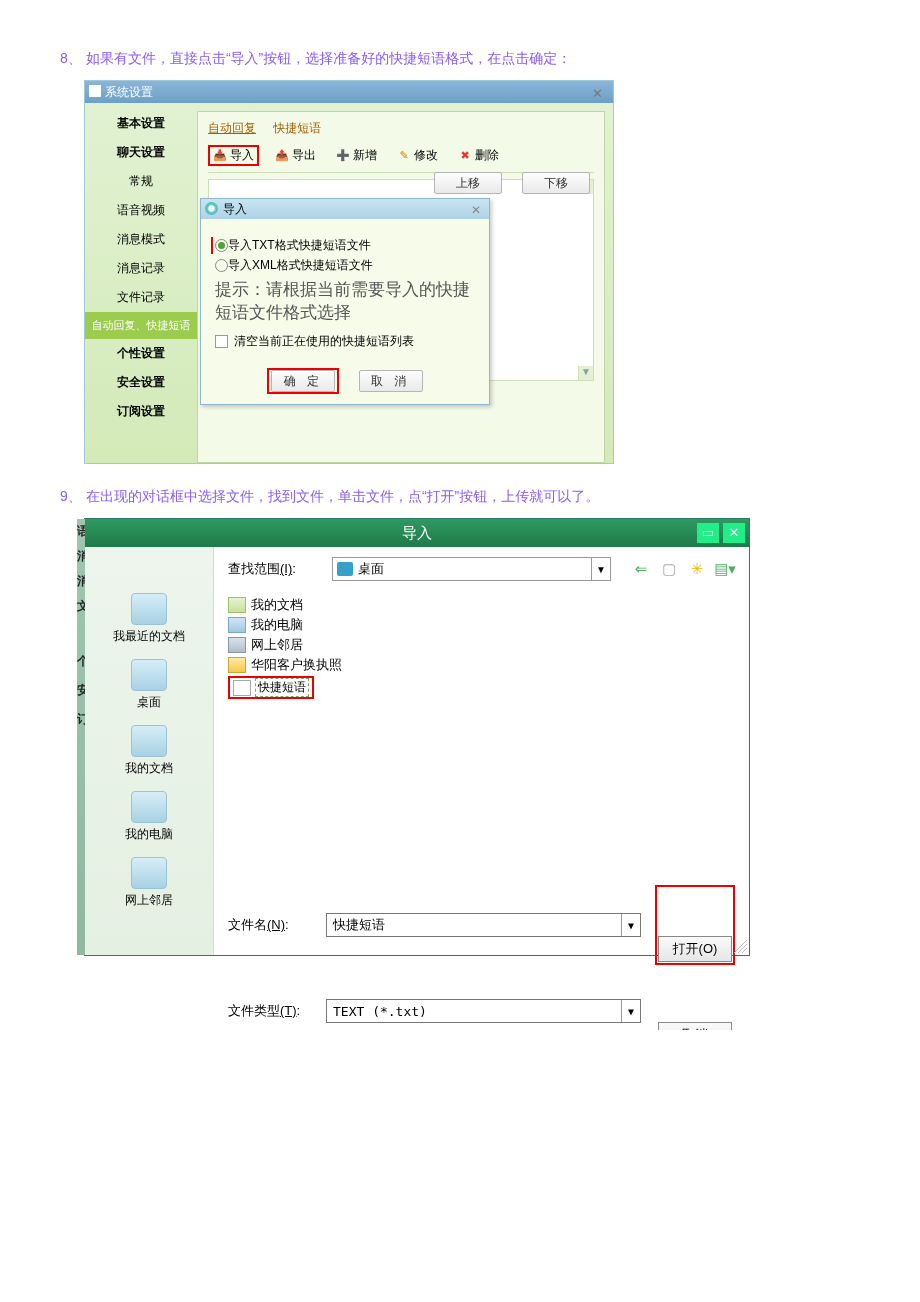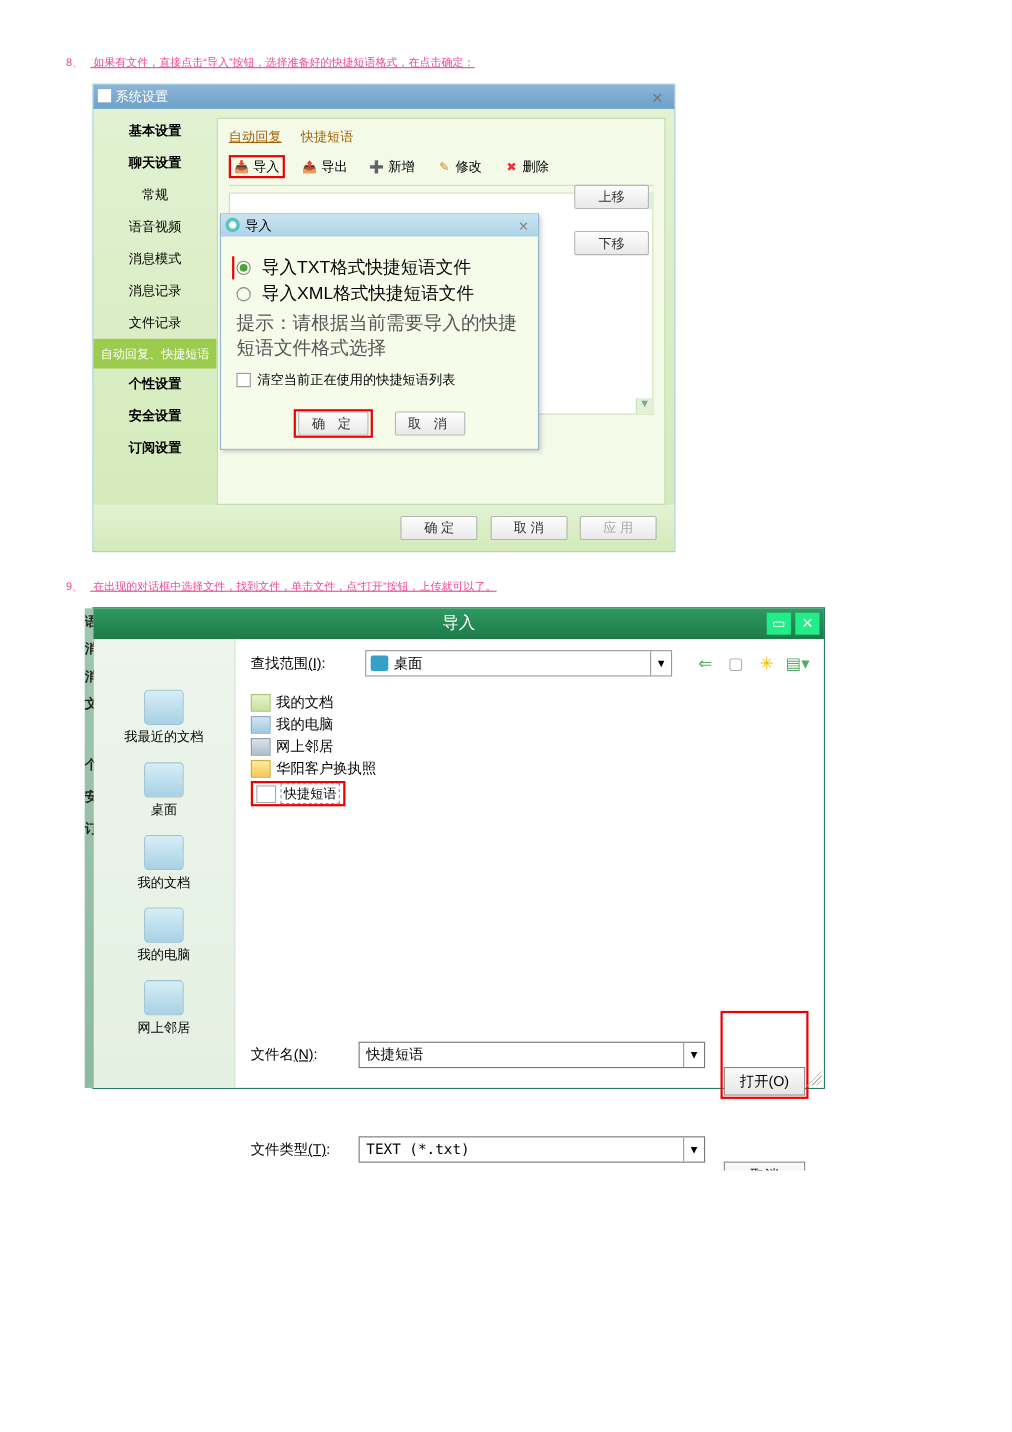--- a/index.html
+++ b/index.html
@@ -5,23 +5,22 @@
   body {
     font-family: "Microsoft YaHei", SimSun, Arial, sans-serif;
     font-size: 14px;
     background: #fff;
     margin: 0;
     padding: 50px 60px;
     width: 800px;
   }
   .step {
     margin-bottom: 12px;
-    font-size: 10px;
-    color: #ec4899;
-    text-decoration: underline;
+    font-size: 14px;
+    color: #8b5cf6;
   }
   .step .num {
     display: inline-block;
     width: 22px;
   }
   .figwrap {
     margin-left: 24px;
     margin-bottom: 24px;
   }
 
@@ -116,21 +115,21 @@
   .list1 .scrollbtn {
     position: absolute; right: 0; width: 14px; height: 14px;
     background: #e5efd5; border-left:1px solid #cddfb5;
     text-align:center; font-size:10px; color:#7a9;
   }
   .sidebtns1 {
     position: absolute;
     right: 14px;
     top: 60px;
     display: flex;
-    flex-direction: column;
+    flex-direction: row;
     gap: 20px;
   }
   .btn {
     display: inline-block;
     min-width: 54px;
     height: 20px;
     line-height: 20px;
     text-align: center;
     background: linear-gradient(#fdfdfd,#e9e9e9);
     border: 1px solid #b5b5b5;
@@ -168,21 +167,21 @@
     position: absolute; left: 4px; top: 3px; width: 13px; height: 13px;
     border-radius: 50%; background: radial-gradient(circle,#fff 30%,#6cc 40%,#3aa 100%);
   }
   .popup1-title .close {
     position: absolute; right: 4px; top: 1px; color: #888; font-size: 12px; padding:0 4px;
   }
   .popup1-body {
     padding: 18px 14px 10px 14px;
   }
   .radio {
-    display: flex; align-items: center; gap: 10px; font-size: 16px; margin-bottom: 3px;
+    display: flex; align-items: center; gap: 0; font-size: 12px; margin-bottom: 3px;
   }
   .radio .r {
     width: 11px; height: 11px; border: 1px solid #888; border-radius: 50%; position: relative;
     flex-shrink: 0;
   }
   .radio.sel {
     border-left: 2px solid #e00;
     padding-left: 2px; margin-left: -4px;
   }
   .radio.sel .r::after {
@@ -456,25 +455,20 @@
               <span class="hlbox">
                 <span class="btn">确 定</span>
               </span>
               <span class="btn">取 消</span>
             </div>
           </div>
         </div>
 
       </div>
     </div>
-    <div class="win1-foot">
-      <span class="btn">确 定</span>
-      <span class="btn">取 消</span>
-      <span class="btn dis">应 用</span>
-    </div>
   </div>
 </div>
 
 <div class="step">
   <span class="num">9、</span>
   <span>在出现的对话框中选择文件，找到文件，单击文件，点“打开”按钮，上传就可以了。</span>
 </div>
 
 <div class="figwrap" style="position:relative;">
   <div class="win2">

